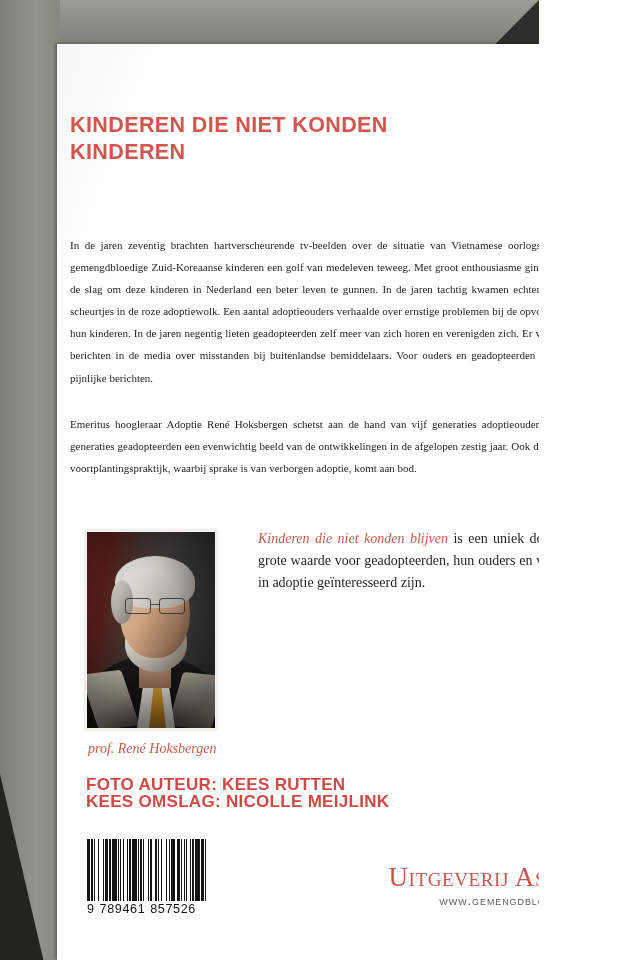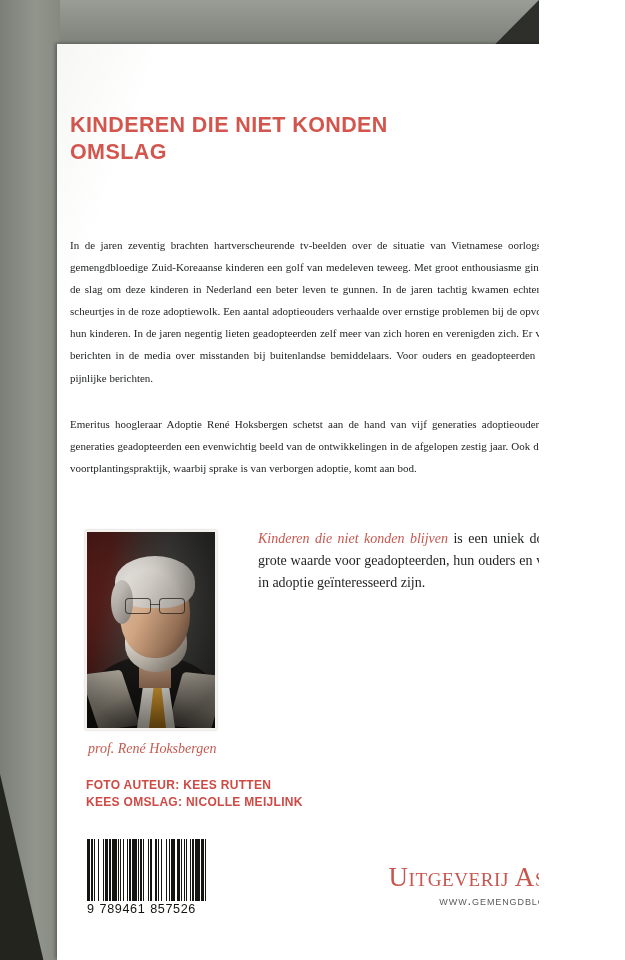--- a/index.html
+++ b/index.html
@@ -284,21 +284,21 @@
     font-style: italic;
     font-size: 14px;
     color: #c45a50;
   }
   .credits {
     position: absolute;
     left: 16px;
     top: 733px;
     font-family: "Liberation Sans", sans-serif;
     font-weight: bold;
-    font-size: 12px;
+    font-size: 17px;
     line-height: 16.5px;
     letter-spacing: 0.3px;
     color: #cf4a45;
   }
 
   
   .barcode-block {
     position: absolute;
     left: 17px;
     top: 795px;
@@ -355,21 +355,21 @@
   <div class="matte-top"></div>
   <div class="matte-left"></div>
   <div class="corner-dark-tr"></div>
   <div class="corner-dark-bl"></div>
 
   <div class="page">
     <div class="content">
 
       <div class="title">
         <div>KINDEREN DIE NIET KONDEN</div>
-        <div>OMSLAG</div>
+        <div>KINDEREN</div>
       </div>
 
 
       <p id="para1" class="body-text">In de jaren zeventig brachten hartverscheurende tv-beelden over de situatie van Vietnamese oorlogswezen en gemengdbloedige Zuid-Koreaanse kinderen een golf van medeleven teweeg. Met groot enthousiasme ging men aan de slag om deze kinderen in Nederland een beter leven te gunnen. In de jaren tachtig kwamen echter de eerste scheurtjes in de roze adoptiewolk. Een aantal adoptieouders verhaalde over ernstige problemen bij de opvoeding van hun kinderen. In de jaren negentig lieten geadopteerden zelf meer van zich horen en verenigden zich. Er verschenen berichten in de media over misstanden bij buitenlandse bemiddelaars. Voor ouders en geadopteerden waren het pijnlijke berichten.</p>
       <p id="para2" class="body-text">Emeritus hoogleraar Adoptie René Hoksbergen schetst aan de hand van vijf generaties adoptieouders en twee generaties geadopteerden een evenwichtig beeld van de ontwikkelingen in de afgelopen zestig jaar. Ook de moderne voortplantingspraktijk, waarbij sprake is van verborgen adoptie, komt aan bod.</p>
 
       <p class="body-text-indent">
         <span class="title-ital">Kinderen die niet konden blijven</span><span> is een uniek document, van grote waarde voor geadopteerden, hun ouders en voor allen die in adoptie geïnteresseerd zijn.</span>
       </p>
 

